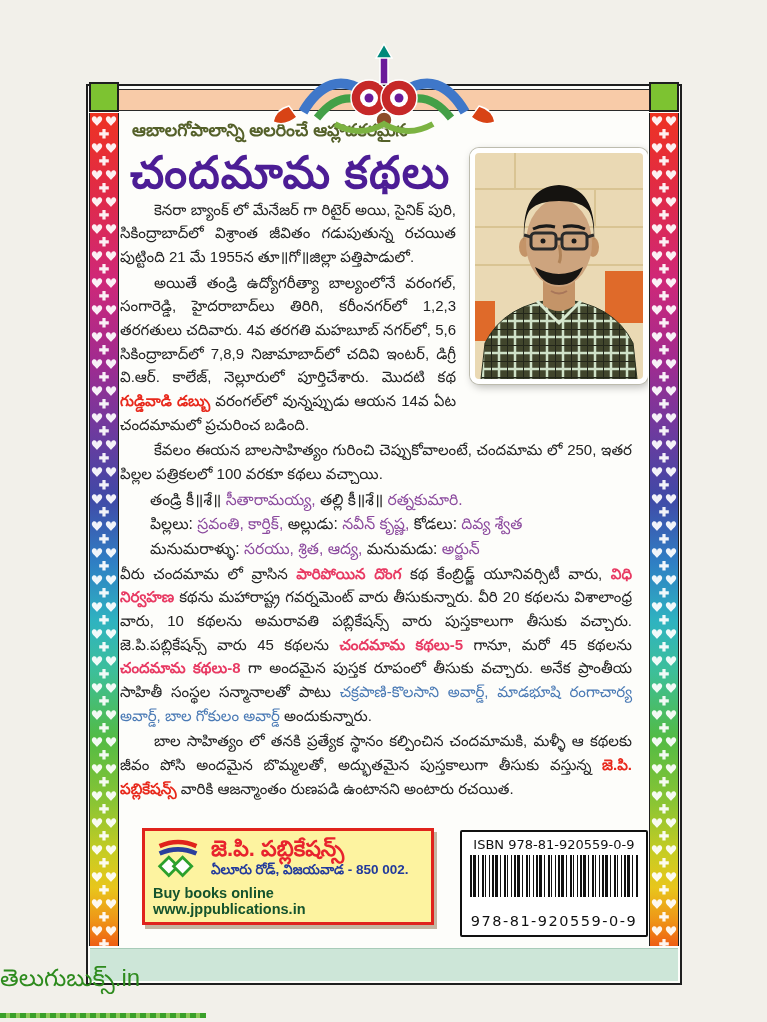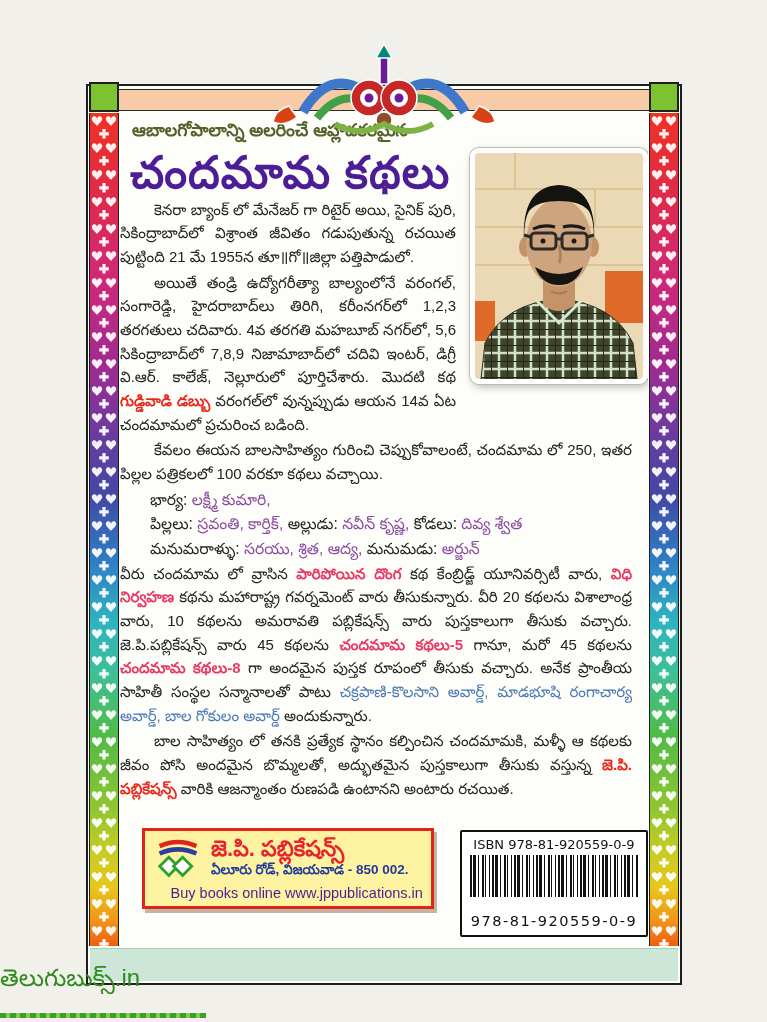--- a/index.html
+++ b/index.html
@@ -63,21 +63,21 @@
   }
   .pubbox{
     width:298px;background:#fdf3a0;border:3px solid #e0231c;
     box-shadow:3px 4px 0 rgba(140,110,70,.5);
     padding:5px 8px 5px;box-sizing:border-box;
   }
   .pub-top{display:flex;align-items:center;gap:8px;}
   .publogo{width:50px;height:46px;flex:0 0 auto;}
   .pub-name{color:#e8232d;font-size:22px;font-weight:bold;line-height:1.05;}
   .pub-address{color:#223a9c;font-size:13.5px;font-weight:bold;margin-top:1px;}
-  .pub-online{color:#4c1d95;font-size:14.5px;font-weight:normal;text-align:right;margin-top:3px;}
+  .pub-online{color:#14532d;font-size:14.5px;font-weight:bold;text-align:left;margin-top:3px;}
   .barcodebox{
     width:192px;background:#fff;border:2px solid #111;border-radius:2px;
     padding:5px 7px 6px;box-sizing:border-box;text-align:center;
     font-family:"DejaVu Sans", sans-serif;margin-top:2px;
   }
   .isbn{font-size:13px;color:#111;white-space:nowrap;}
   .bars{
     height:42px;margin:3px 1px 2px;
     background:repeating-linear-gradient(90deg,
       #111 0 2px,#fff 2px 3px,#111 3px 6px,#fff 6px 8px,
@@ -215,22 +215,22 @@
 
     <div class="tagline">ఆబాలగోపాలాన్ని అలరించే ఆహ్లాదకరమైన</div>
     <div class="title">చందమామ కథలు</div>
 
     <p class="para"><span>కెనరా బ్యాంక్ లో మేనేజర్ గా రిటైర్ అయి, సైనిక్ పురి, సికింద్రాబాద్‌లో విశ్రాంత జీవితం గడుపుతున్న రచయిత పుట్టింది 21 మే 1955న తూ॥గో॥జిల్లా పత్తిపాడులో.</span></p>
 
     <p class="para"><span>అయితే తండ్రి ఉద్యోగరీత్యా బాల్యంలోనే వరంగల్, సంగారెడ్డి, హైదరాబాద్‌లు తిరిగి, కరీంనగర్‌లో 1,2,3 తరగతులు చదివారు. 4వ తరగతి మహబూబ్ నగర్‌లో, 5,6 సికింద్రాబాద్‌లో 7,8,9 నిజామాబాద్‌లో చదివి ఇంటర్, డిగ్రీ వి.ఆర్. కాలేజ్, నెల్లూరులో పూర్తిచేశారు. మొదటి కథ </span><span class="hl-red">గుడ్డివాడి డబ్బు</span><span> వరంగల్‌లో వున్నప్పుడు ఆయన 14వ ఏట చందమామలో ప్రచురించ బడింది.</span></p>
 
     <p class="para"><span>కేవలం ఈయన బాలసాహిత్యం గురించి చెప్పుకోవాలంటే, చందమామ లో 250, ఇతర పిల్లల పత్రికలలో 100 వరకూ కథలు వచ్చాయి.</span></p>
 
-
-    <p class="fam"><span>భార్య: </span><span class="nm">లక్ష్మీ కుమారి,</span></p>
+    <p class="fam"><span>తండ్రి కీ॥శే॥ </span><span class="nm">సీతారామయ్య,</span><span> తల్లి కీ॥శే॥ </span><span class="nm">రత్నకుమారి.</span></p>
+
 
     <p class="fam"><span>పిల్లలు: </span><span class="nm">స్రవంతి, కార్తిక్,</span><span> అల్లుడు: </span><span class="nm">నవీన్ కృష్ణ,</span><span> కోడలు: </span><span class="nm">దివ్య శ్వేత</span></p>
 
     <p class="fam"><span>మనుమరాళ్ళు: </span><span class="nm">సరయు, శ్రిత, ఆద్య,</span><span> మనుమడు: </span><span class="nm">అర్జున్</span></p>
 
     <p class="para noindent"><span>వీరు చందమామ లో వ్రాసిన </span><span class="hl-pink">పారిపోయిన దొంగ</span><span> కథ కేంబ్రిడ్జ్ యూనివర్సిటీ వారు, </span><span class="hl-pink">విధి నిర్వహణ</span><span> కథను మహారాష్ట్ర గవర్నమెంట్ వారు తీసుకున్నారు. వీరి 20 కథలను విశాలాంధ్ర వారు, 10 కథలను అమరావతి పబ్లికేషన్స్ వారు పుస్తకాలుగా తీసుకు వచ్చారు. జె.పి.పబ్లికేషన్స్ వారు 45 కథలను </span><span class="hl-pink">చందమామ కథలు-5</span><span> గానూ, మరో 45 కథలను </span><span class="hl-pink">చందమామ కథలు-8</span><span> గా అందమైన పుస్తక రూపంలో తీసుకు వచ్చారు. అనేక ప్రాంతీయ సాహితీ సంస్థల సన్మానాలతో పాటు </span><span class="aw">చక్రపాణి-కొలసాని అవార్డ్, మాడభూషి రంగాచార్య అవార్డ్, బాల గోకులం అవార్డ్</span><span> అందుకున్నారు.</span></p>
 
     <p class="para"><span>బాల సాహిత్యం లో తనకి ప్రత్యేక స్థానం కల్పించిన చందమామకి, మళ్ళీ ఆ కథలకు జీవం పోసి అందమైన బొమ్మలతో, అద్భుతమైన పుస్తకాలుగా తీసుకు వస్తున్న </span><span class="hl-red">జె.పి. పబ్లికేషన్స్</span><span> వారికి ఆజన్మాంతం రుణపడి ఉంటానని అంటారు రచయిత.</span></p>
 
     <div class="footer-row">

